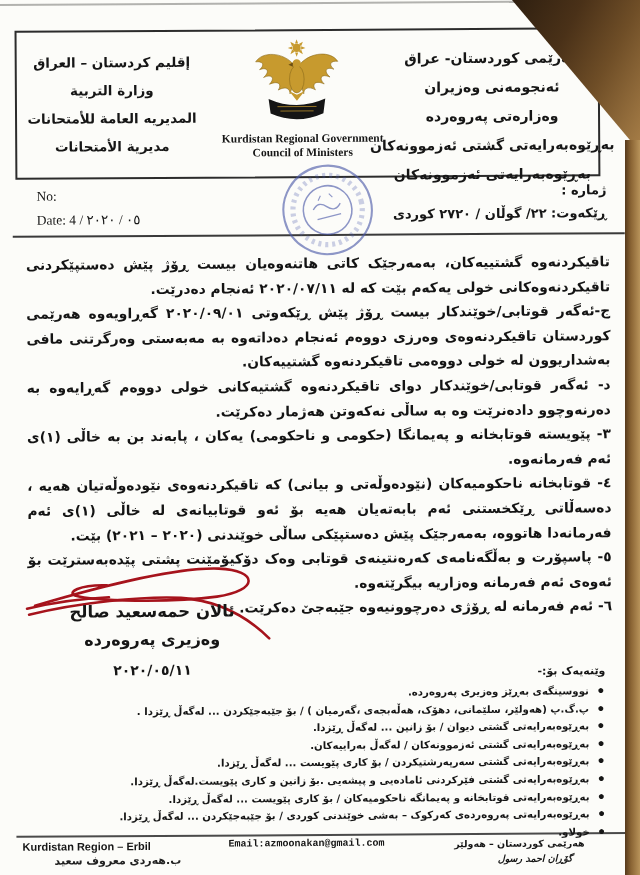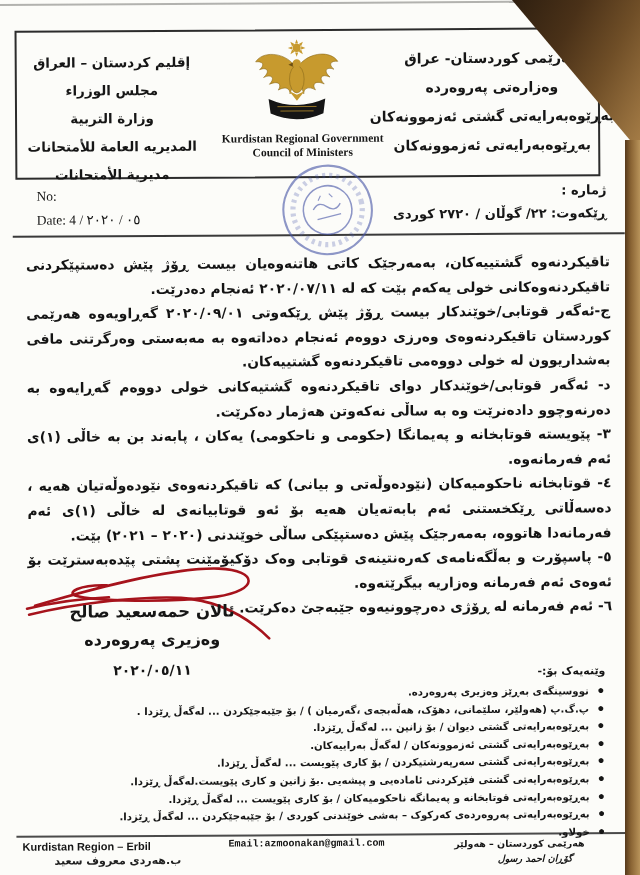--- a/index.html
+++ b/index.html
@@ -102,21 +102,20 @@
 
 <div class="backdrop-triangle"></div>
 <div class="backdrop-strip"></div>
 
 <div class="paper-content">
   <div class="scan-top-edge"></div>
 
   <div class="header-box">
     <div class="head-col arabic">
       <div class="head-line">إقليم كردستان – العراق</div>
-      <div class="head-line">مجلس الوزراء</div>
       <div class="head-line">وزارة التربية</div>
       <div class="head-line">المديريه العامة للأمتحانات</div>
       <div class="head-line">مديرية الأمتحانات</div>
     </div>
 
     <div class="head-center">
       <span>
         <svg width="98" height="86" viewBox="0 0 100 88">
 
           <g fill="#c79a2e">
@@ -147,20 +146,21 @@
         </svg>
       </span>
       <div class="english-lines">
         <div class="english-line">Kurdistan Regional Government</div>
         <div class="english-line">Council of Ministers</div>
       </div>
     </div>
 
     <div class="head-col kurdish">
       <div class="head-line">هەرێمی کوردستان- عراق</div>
+      <div class="head-line">ئەنجومەنی وەزیران</div>
       <div class="head-line">وەزارەتی پەروەردە</div>
       <div class="head-line">بەڕێوەبەرایەتی گشتی ئەزموونەکان</div>
       <div class="head-line">بەڕێوەبەرایەتی ئەزموونەکان</div>
     </div>
   </div>
 
   <div class="ref-right">
     <div class="l1">ژمارە :</div>
     <div class="l2">ڕێکەوت: ٢٢/ گوڵان / ٢٧٢٠ کوردی</div>
   </div>

